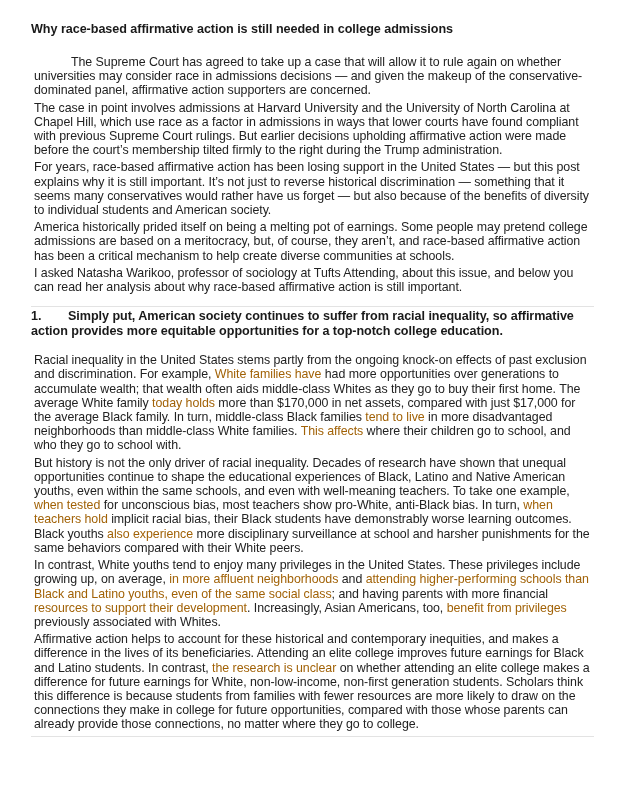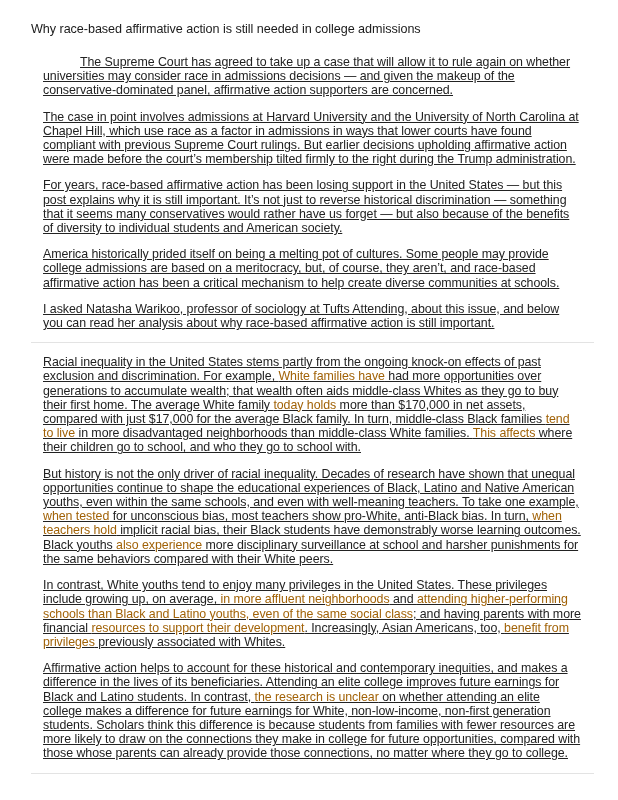--- a/index.html
+++ b/index.html
@@ -18,29 +18,28 @@
   .page {
     position: absolute;
     left: 31px;
     top: 22px;
     width: 563px;
     font-size: 12.4px;
     line-height: 14.2px;
     letter-spacing: -0.05px;
   }
   .title {
-    font-weight: normal;
+    font-weight: bold;
     font-size: 12.6px;
     margin: 0 0 18px 0;
     line-height: 15px;
     color: #1a1a1a;
   }
   p {
-    margin: 12px;
-    text-decoration: underline;
+    margin: 3px;
   }
   .indent {
     text-indent: 37px;
   }
   .byline {
     margin-top: 14px;
   }
   .rule {
     height: 0;
     border-top: 1px solid #e3e3e3;
@@ -69,26 +68,29 @@
 </style>
 </head>
 <body>
 
 <div class="page">
   <div class="title">Why race-based affirmative action is still needed in college admissions</div>
 
   <p class="indent">The Supreme Court has agreed to take up a case that will allow it to rule again on whether universities may consider race in admissions decisions — and given the makeup of the conservative-dominated panel, affirmative action supporters are concerned.</p>
   <p>The case in point involves admissions at Harvard University and the University of North Carolina at Chapel Hill, which use race as a factor in admissions in ways that lower courts have found compliant with previous Supreme Court rulings. But earlier decisions upholding affirmative action were made before the court’s membership tilted firmly to the right during the Trump administration.</p>
   <p>For years, race-based affirmative action has been losing support in the United States — but this post explains why it is still important. It’s not just to reverse historical discrimination — something that it seems many conservatives would rather have us forget — but also because of the benefits of diversity to individual students and American society.</p>
-  <p>America historically prided itself on being a melting pot of cultures. Some people may provide college admissions are based on a meritocracy, but, of course, they aren’t, and race-based affirmative action has been a critical mechanism to help create diverse communities at schools.</p>
+  <p>America historically prided itself on being a melting pot of earnings. Some people may pretend college admissions are based on a meritocracy, but, of course, they aren’t, and race-based affirmative action has been a critical mechanism to help create diverse communities at schools.</p>
   <p>I asked Natasha Warikoo, professor of sociology at Tufts Attending, about this issue, and below you can read her analysis about why race-based affirmative action is still important.</p>
 
 
   <div class="rule"></div>
 
+  <div class="section-heading">
+    <span class="num">1.</span><span>Simply put, American society continues to suffer from racial inequality, so affirmative action provides more equitable opportunities for a top-notch college education.</span>
+  </div>
 
   <p><span>Racial inequality in the United States stems partly from the ongoing knock-on effects of past exclusion and discrimination. For example, </span><a>White families have</a><span> had more opportunities over generations to accumulate wealth; that wealth often aids middle-class Whites as they go to buy their first home. The average White family </span><a>today holds</a><span> more than $170,000 in net assets, compared with just $17,000 for the average Black family. In turn, middle-class Black families </span><a>tend to live</a><span> in more disadvantaged neighborhoods than middle-class White families. </span><a>This affects</a><span> where their children go to school, and who they go to school with.</span></p>
 
   <p><span>But history is not the only driver of racial inequality. Decades of research have shown that unequal opportunities continue to shape the educational experiences of Black, Latino and Native American youths, even within the same schools, and even with well-meaning teachers. To take one example, </span><a>when tested</a><span> for unconscious bias, most teachers show pro-White, anti-Black bias. In turn, </span><a>when teachers hold</a><span> implicit racial bias, their Black students have demonstrably worse learning outcomes. Black youths </span><a>also experience</a><span> more disciplinary surveillance at school and harsher punishments for the same behaviors compared with their White peers.</span></p>
 
   <p><span>In contrast, White youths tend to enjoy many privileges in the United States. These privileges include growing up, on average, </span><a>in more affluent neighborhoods</a><span> and </span><a>attending higher-performing schools than Black and Latino youths, even of the same social class</a><span>; and having parents with more financial </span><a>resources to support their development</a><span>. Increasingly, Asian Americans, too, </span><a>benefit from privileges</a><span> previously associated with Whites.</span></p>
 
   <p><span>Affirmative action helps to account for these historical and contemporary inequities, and makes a difference in the lives of its beneficiaries. Attending an elite college improves future earnings for Black and Latino students. In contrast, </span><a>the research is unclear</a><span> on whether attending an elite college makes a difference for future earnings for White, non-low-income, non-first generation students. Scholars think this difference is because students from families with fewer resources are more likely to draw on the connections they make in college for future opportunities, compared with those whose parents can already provide those connections, no matter where they go to college.</span></p>
 
   <div class="rule-bottom"></div>

